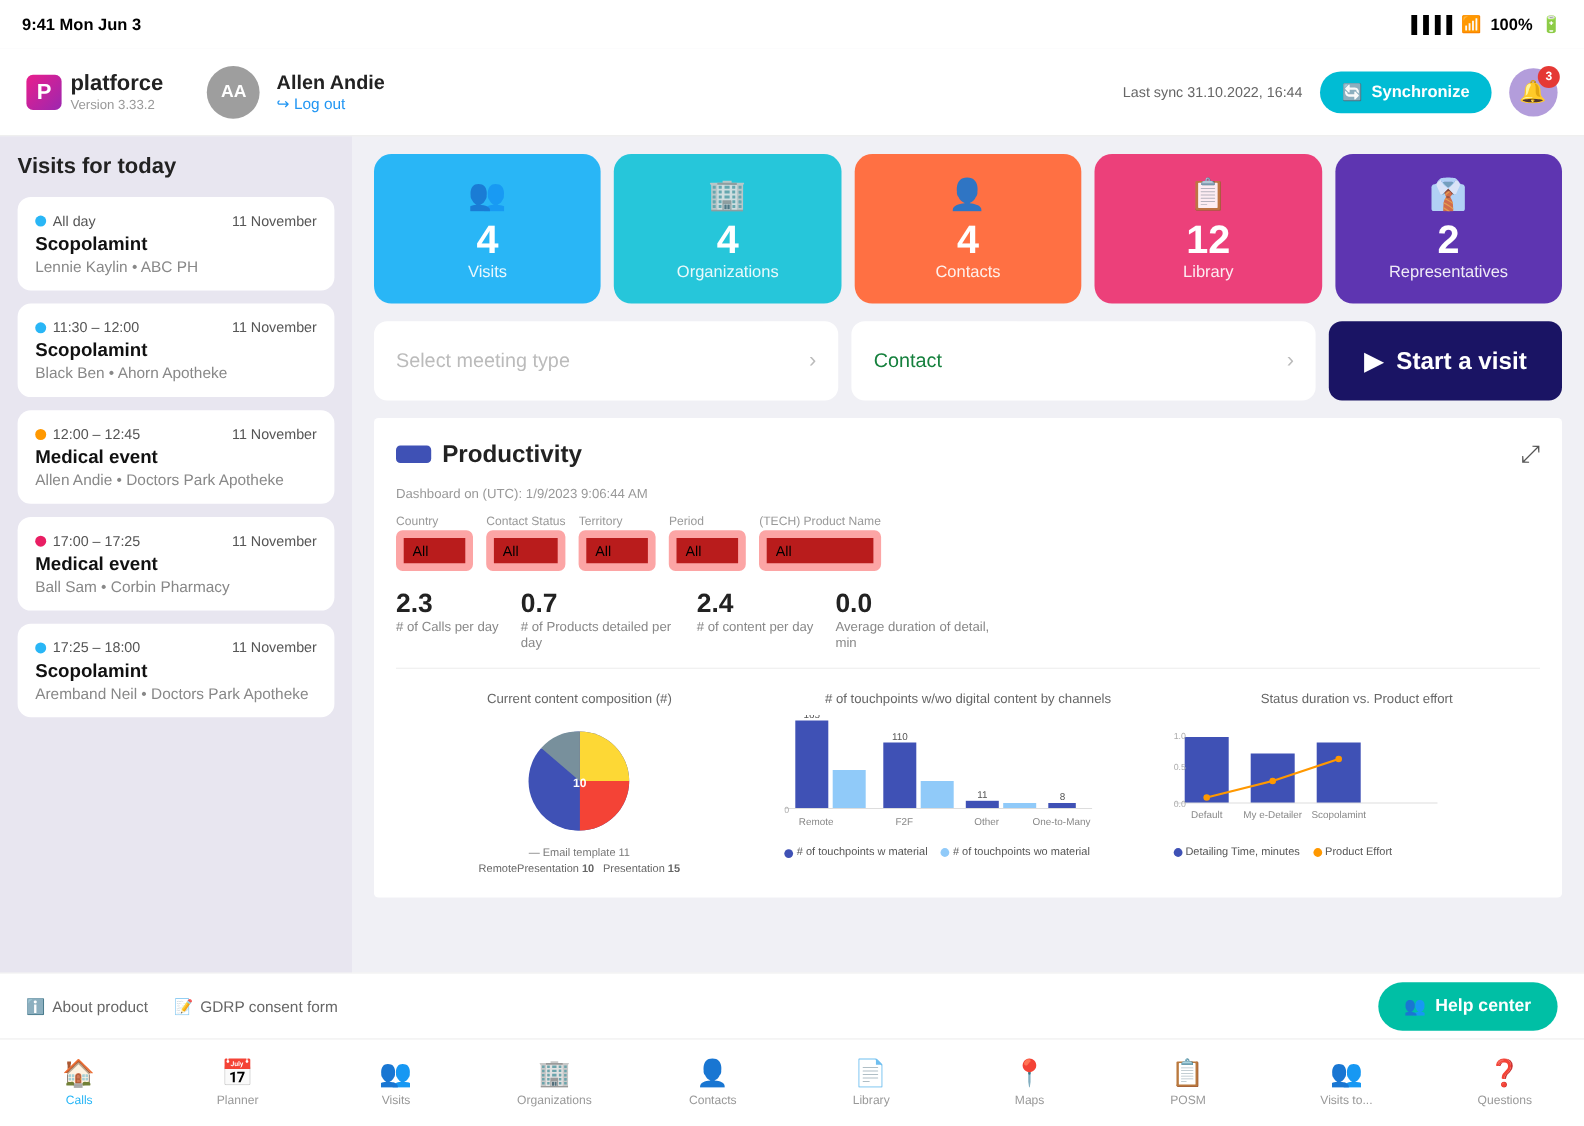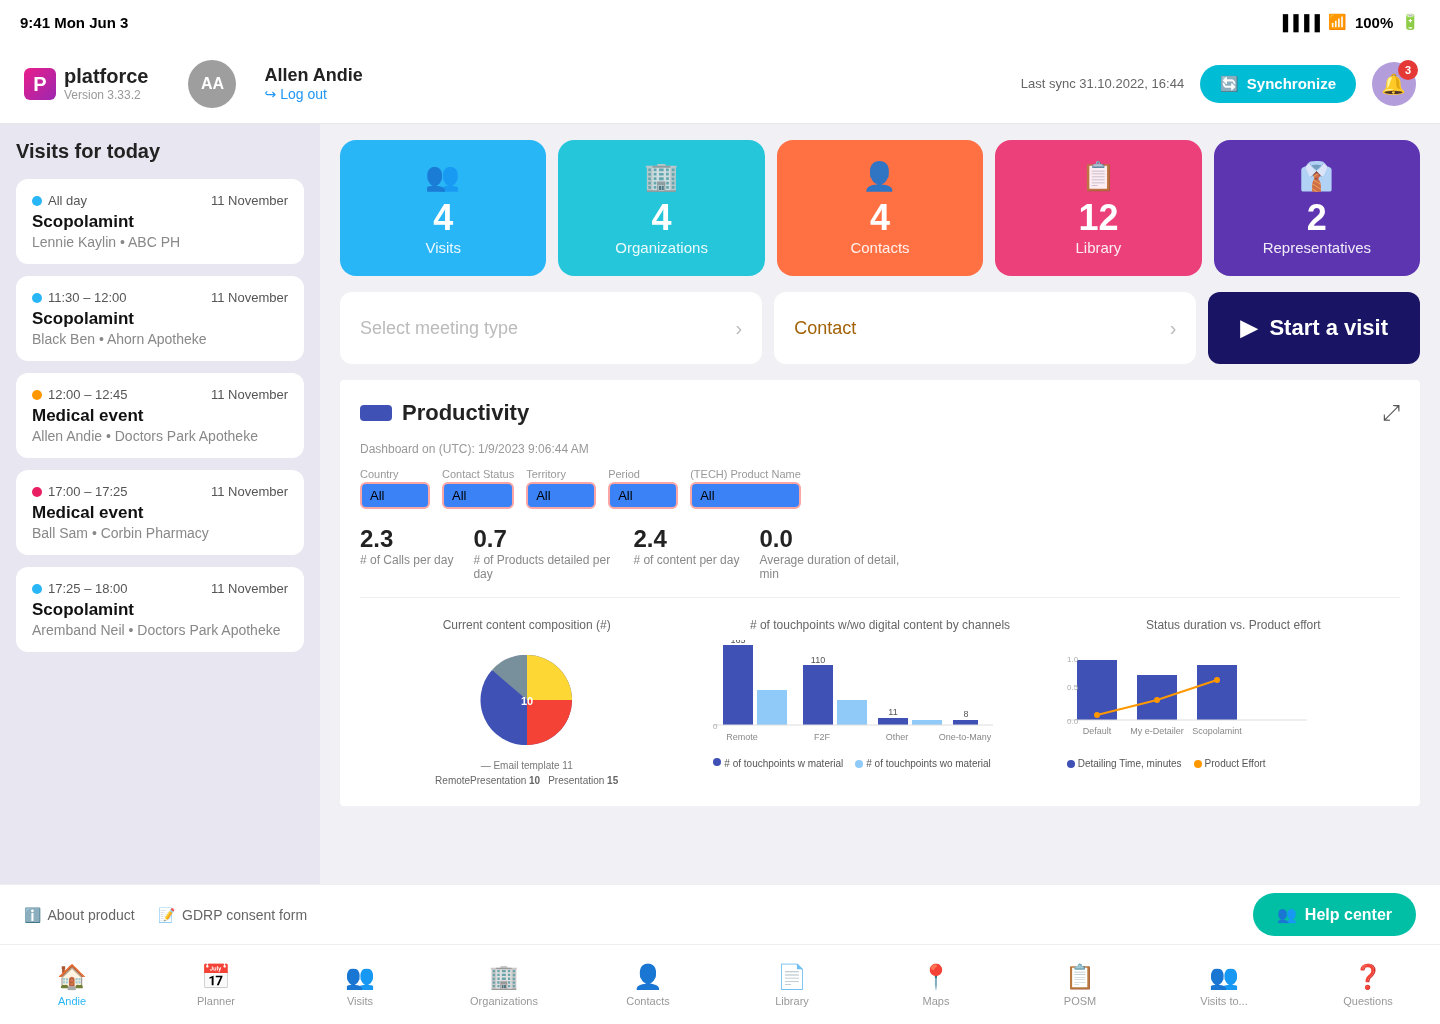--- a/index.html
+++ b/index.html
@@ -6,21 +6,21 @@
     body { font-family: -apple-system, BlinkMacSystemFont, 'Segoe UI', sans-serif; background: #f0f0f5; width: 1440px; height: 1024px; overflow: hidden; position: relative; }
 
     
     .status-bar { height: 44px; background: #fff; display: flex; align-items: center; justify-content: space-between; padding: 0 20px; font-size: 15px; font-weight: 600; }
     .status-bar-right { display: flex; align-items: center; gap: 8px; }
 
     
     .header { background: #fff; height: 80px; display: flex; align-items: center; padding: 0 24px; border-bottom: 1px solid #e8e8e8; gap: 20px; }
     .logo-area { display: flex; align-items: center; gap: 8px; margin-right: 20px; }
     .logo-p { display: inline-block; width: 32px; height: 32px; background: linear-gradient(135deg, #e91e8c, #9c27b0); border-radius: 6px; color: white; font-size: 20px; font-weight: 900; text-align: center; line-height: 32px; }
-    .user-area { display: flex; align-items: center; gap: 28px; }
+    .user-area { display: flex; align-items: center; gap: 15px; }
     .avatar-circle { width: 48px; height: 48px; border-radius: 50%; background: #9e9e9e; display: flex; align-items: center; justify-content: center; color: white; font-size: 16px; font-weight: 700; }
     .user-info { display: flex; flex-direction: column; }
     .user-name { font-size: 18px; font-weight: 700; color: #222; }
     .logout-link { font-size: 14px; color: #2196f3; display: flex; align-items: center; gap: 4px; cursor: pointer; }
     .header-right { margin-left: auto; display: flex; align-items: center; gap: 16px; }
     .sync-info { font-size: 13px; color: #666; }
     .sync-btn { background: #00bcd4; color: white; border: none; border-radius: 24px; padding: 10px 20px; font-size: 15px; font-weight: 600; cursor: pointer; display: flex; align-items: center; gap: 8px; }
     .notif-btn { position: relative; width: 44px; height: 44px; border-radius: 50%; background: #b39ddb; display: flex; align-items: center; justify-content: center; cursor: pointer; border: none; }
     .notif-badge { position: absolute; top: -2px; right: -2px; background: #e53935; color: white; border-radius: 50%; width: 20px; height: 20px; font-size: 11px; font-weight: 700; display: flex; align-items: center; justify-content: center; }
 
@@ -62,21 +62,21 @@
     .productivity-section { background: white; border-radius: 4px; padding: 20px; }
     .productivity-header { display: flex; align-items: center; justify-content: space-between; margin-bottom: 16px; }
     .productivity-title { font-size: 22px; font-weight: 700; color: #222; display: flex; align-items: center; gap: 10px; }
     .prod-icon { width: 32px; height: 16px; background: #3f51b5; border-radius: 4px; }
     .dashboard-title { font-size: 18px; font-weight: 700; margin-bottom: 4px; }
     .dashboard-sub { font-size: 12px; color: #999; margin-bottom: 12px; }
 
     .filter-row { display: flex; gap: 12px; margin-bottom: 16px; flex-wrap: wrap; }
     .filter-item { display: flex; flex-direction: column; gap: 2px; }
     .filter-label { font-size: 11px; color: #999; }
-    .filter-select { border: 2px solid #fca5a5; border-radius: 6px; padding: 4px 24px 4px 8px; font-size: 13px; background: #3b82f6; cursor: pointer; appearance: none; min-width: 70px; }
+    .filter-select { border: 7px solid #fca5a5; border-radius: 6px; padding: 4px 24px 4px 8px; font-size: 13px; background: #b91c1c; cursor: pointer; appearance: none; min-width: 70px; }
 
     .metrics-row { display: flex; gap: 20px; margin-bottom: 20px; padding-bottom: 16px; border-bottom: 1px solid #eee; }
     .metric-item { display: flex; flex-direction: column; }
     .metric-value { font-size: 24px; font-weight: 700; color: #222; }
     .metric-label { font-size: 12px; color: #888; max-width: 140px; }
 
     .charts-row { display: flex; gap: 20px; }
     .chart-box { flex: 1; }
     .chart-title { font-size: 12px; color: #666; margin-bottom: 8px; text-align: center; }
 
@@ -232,21 +232,21 @@
     <div class="stat-label">Representatives</div>
   </div>
       </div>
 
     <div class="meeting-row">
       <button class="meeting-select">
         <span style="color:#bbb;font-size:18px;">Select meeting type</span>
         <span style="color:#bbb;font-size:20px;">›</span>
       </button>
       <button class="meeting-select">
-        <span style="color:#a16207;font-size:18px;">Contact</span>
+        <span style="color:#15803d;font-size:18px;">Contact</span>
         <span style="color:#bbb;font-size:20px;">›</span>
       </button>
       <button class="start-visit-btn">
         <span>▶</span>
         <span>Start a visit</span>
       </button>
     </div>
 
     <div class="productivity-section">
       <div class="productivity-header">
@@ -357,21 +357,21 @@
 
             <text x="29" y="100" text-anchor="middle" font-size="9" fill="#888">Remote</text>
             <text x="109" y="100" text-anchor="middle" font-size="9" fill="#888">F2F</text>
             <text x="184" y="100" text-anchor="middle" font-size="9" fill="#888">Other</text>
             <text x="252" y="100" text-anchor="middle" font-size="9" fill="#888">One-to-Many</text>
 
             <line x1="0" y1="85" x2="280" y2="85" stroke="#ddd" stroke-width="1"></line>
             <text x="0" y="89" font-size="8" fill="#aaa">0</text>
           </svg>
           <div style="display:flex;gap:12px;margin-top:4px;">
-            <span style="font-size:10px;color:#555;display:flex;align-items:flex-start;gap:3px;"><span style="width:8px;height:8px;border-radius:50%;background:#3f51b5;display:inline-block;"></span># of touchpoints w material</span>
+            <span style="font-size:10px;color:#555;display:flex;align-items:flex-end;gap:3px;"><span style="width:8px;height:8px;border-radius:50%;background:#3f51b5;display:inline-block;"></span># of touchpoints w material</span>
             <span style="font-size:10px;color:#555;display:flex;align-items:center;gap:3px;"><span style="width:8px;height:8px;border-radius:50%;background:#90caf9;display:inline-block;"></span># of touchpoints wo material</span>
           </div>
         </div>
 
         <div class="chart-box">
           <div class="chart-title">Status duration vs. Product effort</div>
           <svg width="240" height="110" viewBox="0 0 240 110">
 
             <rect x="10" y="20" width="40" height="60" fill="#3f51b5"></rect>
             <rect x="70" y="35" width="40" height="45" fill="#3f51b5"></rect>
@@ -414,21 +414,21 @@
   <button style="background:#00bfa5;color:white;border:none;border-radius:24px;padding:12px 24px;font-size:16px;font-weight:600;cursor:pointer;display:flex;align-items:center;gap:8px;">
     <span>👥</span>
     <span>Help center</span>
   </button>
 </div>
 
 <div class="bottom-nav">
   <div id="bottom-nav-items" style="display:flex;width:100%;justify-content:space-around;">
       <div class="nav-item">
     <span class="nav-icon active">🏠</span>
-    <span class="nav-label active">Andie</span>
+    <span class="nav-label active">Calls</span>
   </div>
       <div class="nav-item">
     <span class="nav-icon ">📅</span>
     <span class="nav-label ">Planner</span>
   </div>
       <div class="nav-item">
     <span class="nav-icon ">👥</span>
     <span class="nav-label ">Visits</span>
   </div>
       <div class="nav-item">

